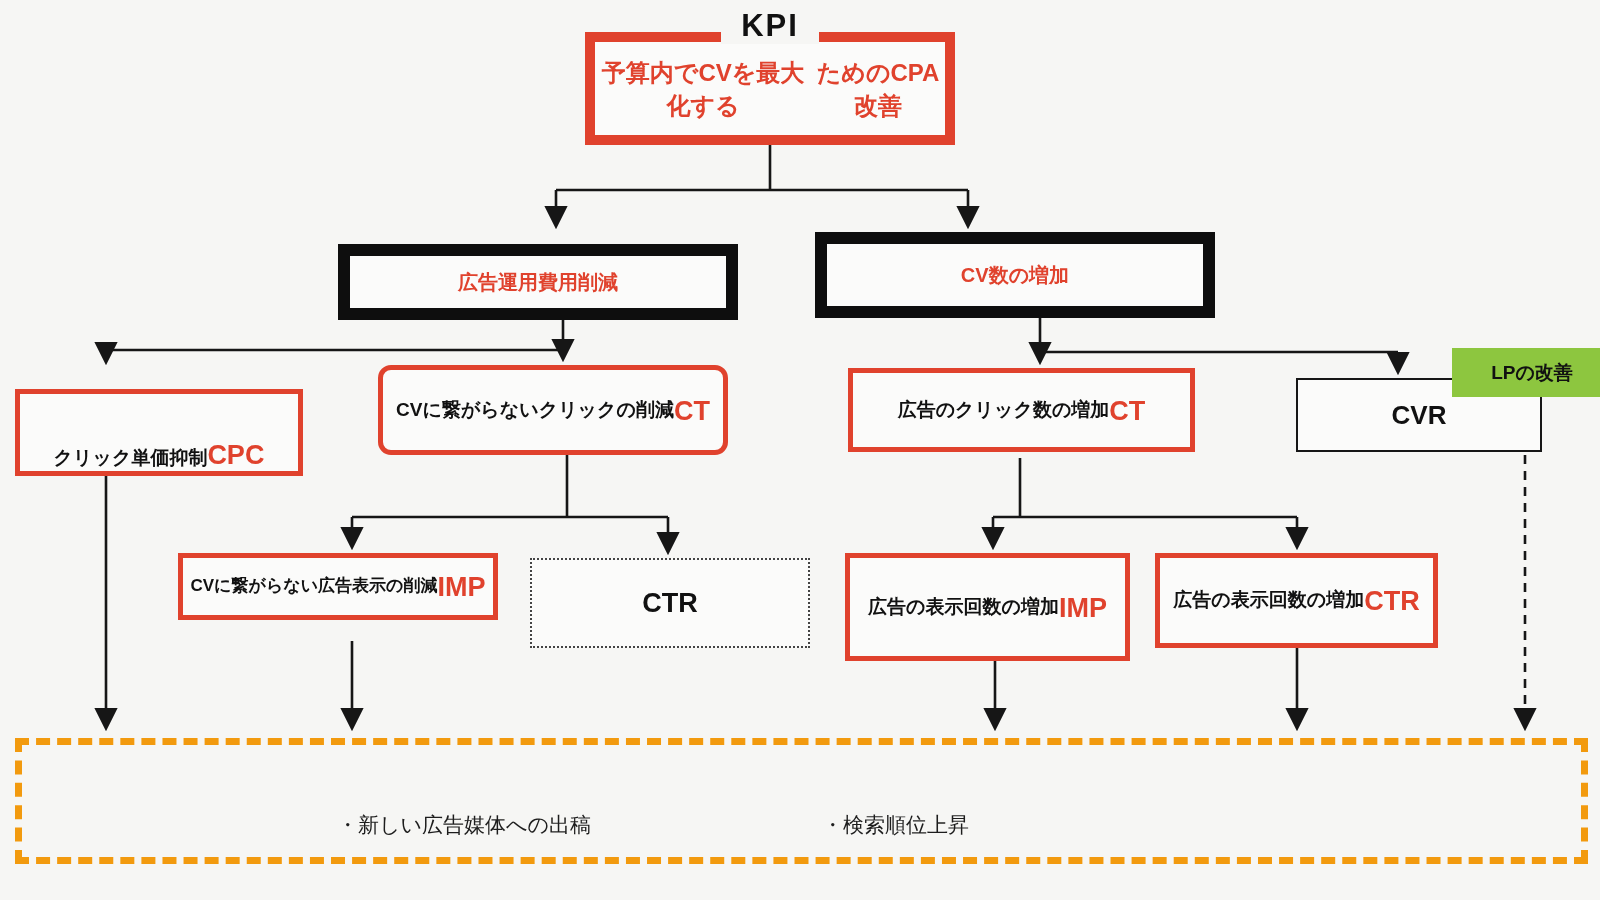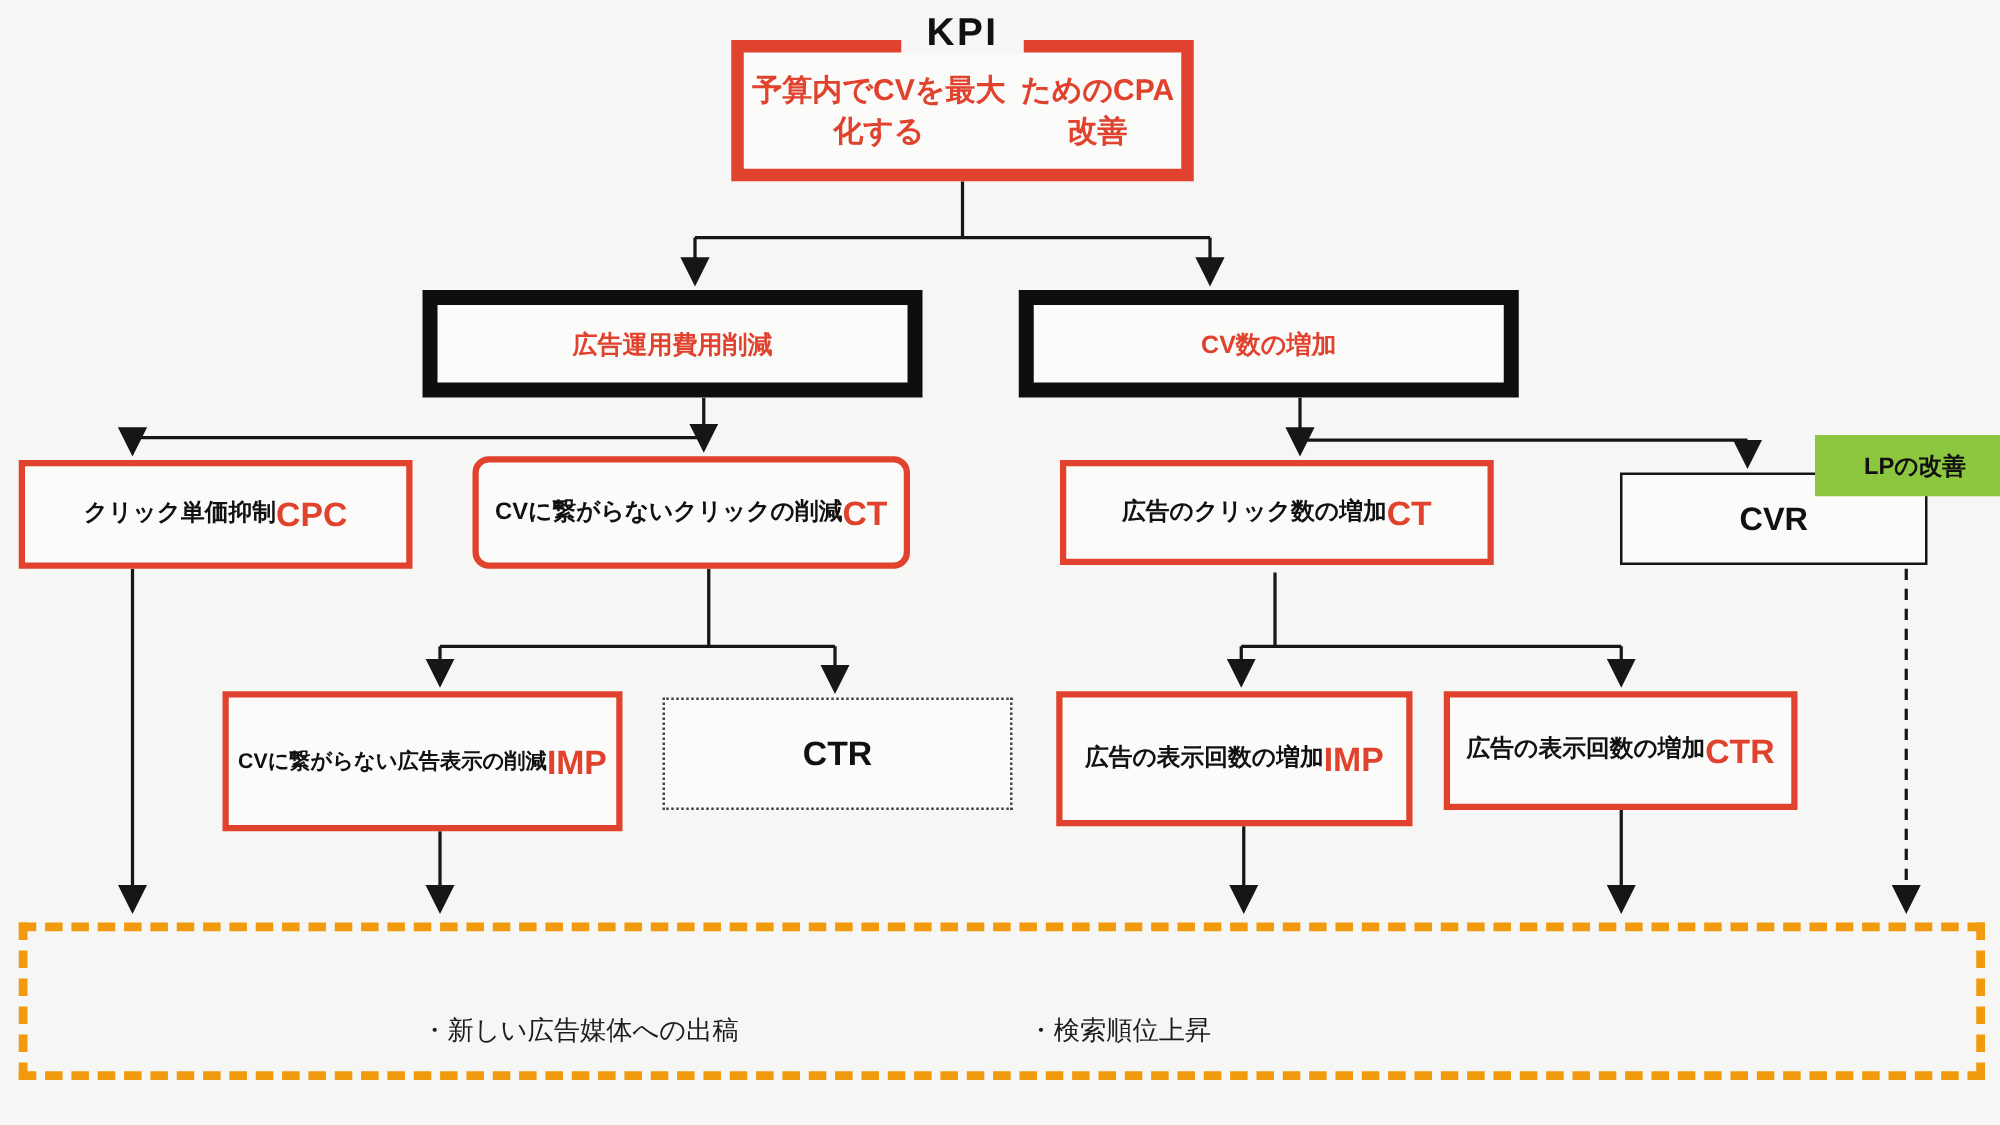--- a/index.html
+++ b/index.html
@@ -20,29 +20,29 @@
     overflow:hidden;
   }
   #stage{position:absolute;inset:0;width:1600px;height:900px;}
   svg.wires{position:absolute;left:0;top:0;z-index:1;pointer-events:none;}
   .box{position:absolute;background:var(--fill);z-index:2;display:flex;flex-direction:row;align-items:center;justify-content:center;text-align:center;}
   .kpi-box{left:585px;top:32px;width:370px;height:113px;border:10px solid var(--red);}
   .kpi-box .l{color:var(--red);font-weight:700;font-size:24px;line-height:33px;}
   .kpi-tag{position:absolute;left:585px;top:8px;width:370px;text-align:center;z-index:3;}
   .kpi-tag span{display:inline-block;background:var(--bg);padding:0 20px;font-weight:700;font-size:31px;letter-spacing:2px;color:#111;}
   .blackbox{border:12px solid #0e0e0e;font-weight:700;font-size:20px;color:var(--red);}
-  .bb-left{left:338px;top:232px;width:400px;height:86px;}
+  .bb-left{left:338px;top:244px;width:400px;height:76px;}
   .bb-right{left:815px;top:232px;width:400px;height:86px;}
   .redbox{border:5px solid var(--red);}
   .redbox .t{font-weight:700;font-size:19px;color:#111;line-height:1.3;}
   .redbox .m{font-weight:700;font-size:27px;color:var(--red);margin-top:3px;line-height:1.1;}
-  .n-cpc{left:15px;top:368px;width:315px;height:87px;}
+  .n-cpc{left:15px;top:389px;width:288px;height:87px;align-items:flex-end;}
   .n-ctl{left:378px;top:365px;width:350px;height:90px;border-radius:13px;}
   .n-ctr{left:848px;top:368px;width:347px;height:84px;}
-  .n-impl{left:178px;top:553px;width:320px;height:112px;}
+  .n-impl{left:178px;top:553px;width:320px;height:67px;}
   .n-impl .t{font-size:17px;}
   .n-impr{left:845px;top:553px;width:285px;height:108px;}
   .n-ctrr{left:1155px;top:553px;width:283px;height:95px;}
   .n-cvr{left:1296px;top:378px;width:246px;height:74px;border:2.5px solid #161616;font-weight:700;font-size:26px;color:#111;}
   .n-ctrdot{left:530px;top:558px;width:280px;height:90px;border:2px dotted #444;font-weight:700;font-size:27px;color:#111;}
   .badge-lp{position:absolute;left:1452px;top:348px;width:160px;height:49px;background:var(--green);z-index:4;display:flex;align-items:center;justify-content:center;font-weight:700;font-size:19px;color:#111;}
   .orange-box{position:absolute;left:15px;top:738px;width:1573px;height:126px;border:7px dashed var(--orange);background:transparent;z-index:2;}
   .actions{position:absolute;top:7px;font-size:21px;line-height:29px;color:#1d1d1d;white-space:pre;}
   .actions.colL{left:315px;}
   .actions.colR{left:800px;}

